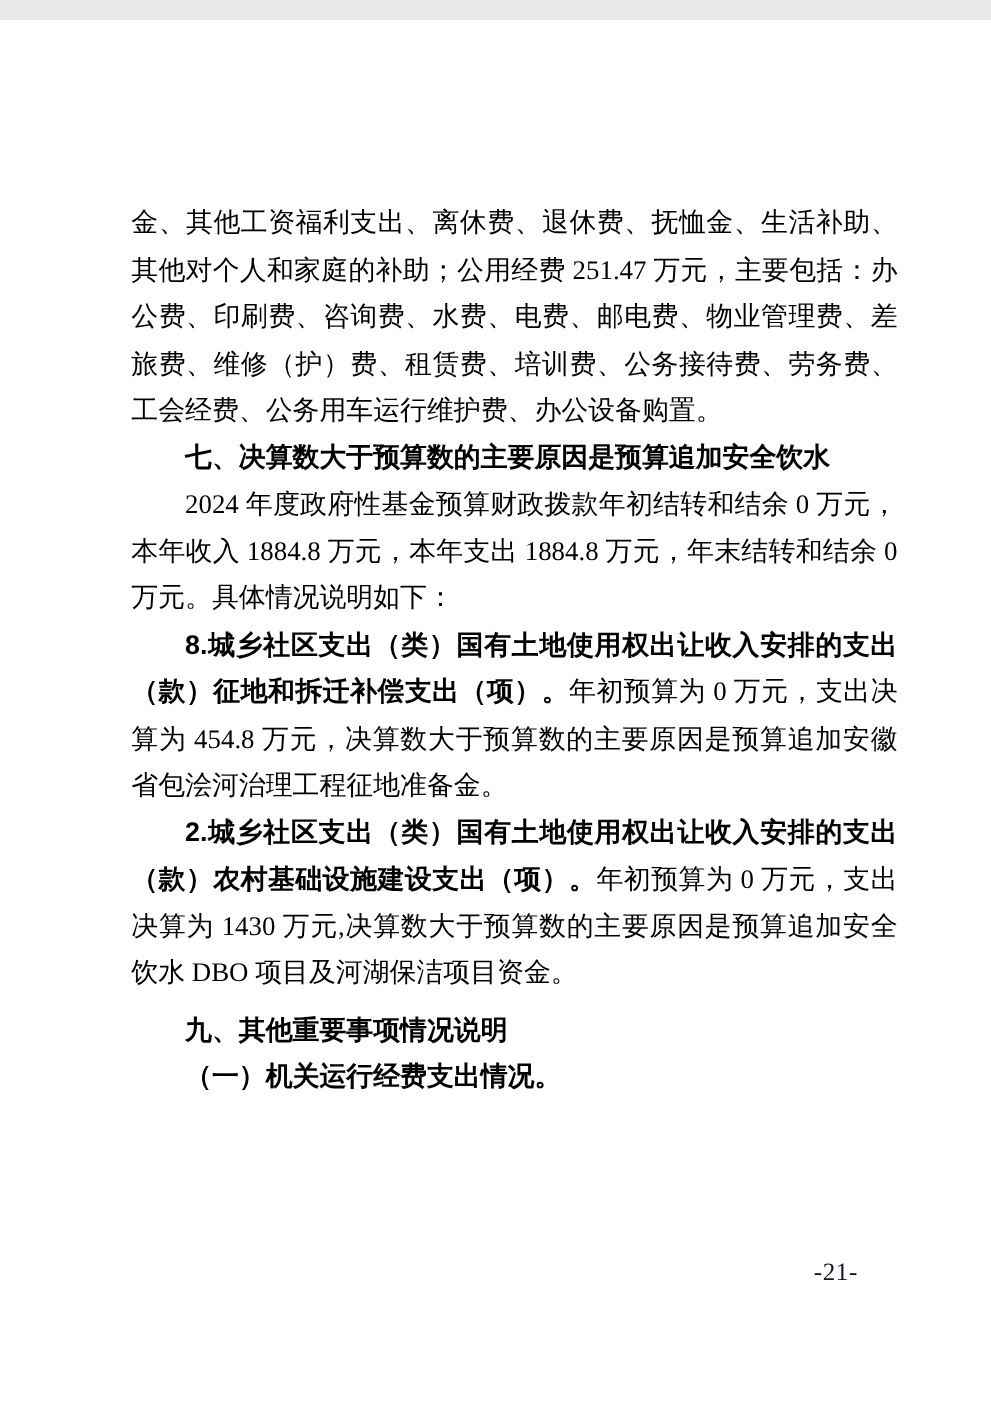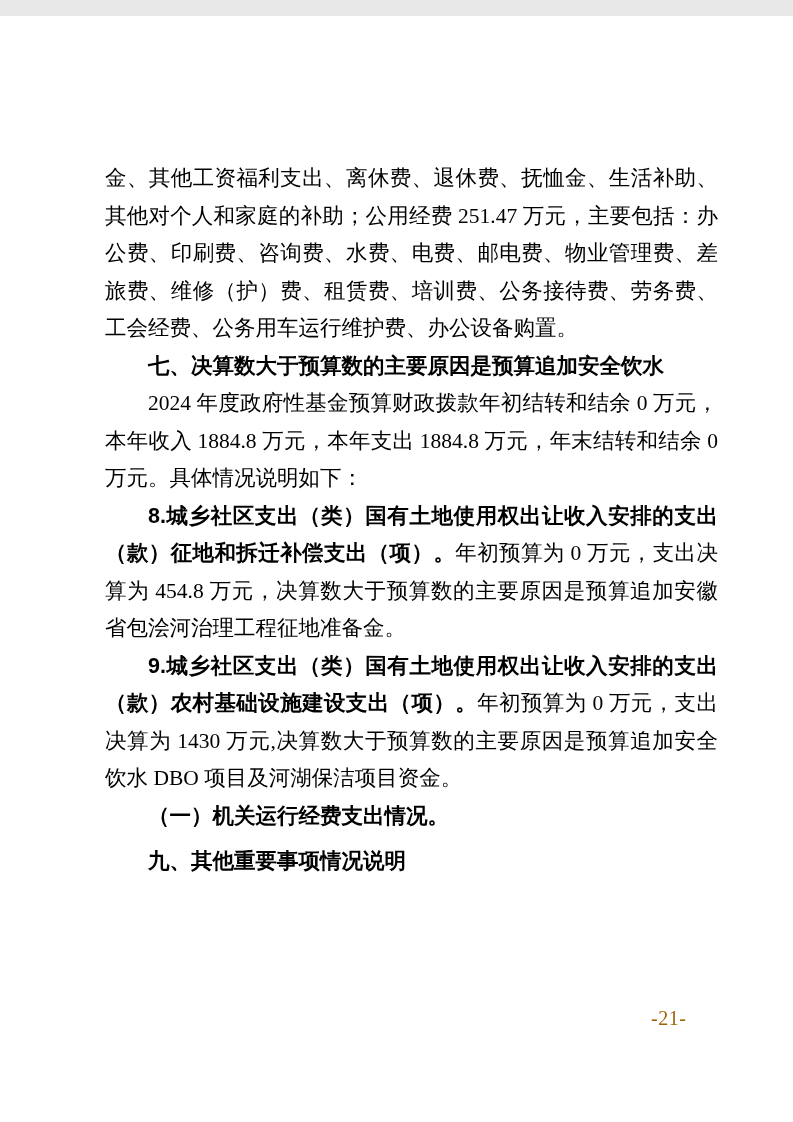--- a/index.html
+++ b/index.html
@@ -36,30 +36,30 @@
     font-family: "Liberation Sans", sans-serif;
   }
   .footer {
     position: absolute;
     left: 651px;
     top: 991px;
     font-size: 20px;
     line-height: 22px;
     letter-spacing: 0.5px;
     font-family: "Liberation Serif", serif;
-    color: #a16207;
+    color: #0f172a;
   }
 </style>
 </head>
 <body>
 
 <div class="page">
   <div class="doc" id="doc-body">
       <p class="body"><span class="run">金、其他工资福利支出、离休费、退休费、抚恤金、生活补助、其他对个人和家庭的补助；公用经费 251.47 万元，主要包括：办公费、印刷费、咨询费、水费、电费、邮电费、物业管理费、差旅费、维修（护）费、租赁费、培训费、公务接待费、劳务费、工会经费、公务用车运行维护费、办公设备购置。</span></p>
       <p class="heading indent"><span class="run bold">七、决算数大于预算数的主要原因是预算追加安全饮水</span></p>
       <p class="body indent"><span class="run">2024 年度政府性基金预算财政拨款年初结转和结余 0 万元，本年收入 1884.8 万元，本年支出 1884.8 万元，年末结转和结余 0 万元。具体情况说明如下：</span></p>
       <p class="body indent"><span class="run bold">8.城乡社区支出（类）国有土地使用权出让收入安排的支出（款）征地和拆迁补偿支出（项）。</span><span class="run">年初预算为 0 万元，支出决算为 454.8 万元，决算数大于预算数的主要原因是预算追加安徽省包浍河治理工程征地准备金。</span></p>
-      <p class="body indent"><span class="run bold">9.城乡社区支出（类）国有土地使用权出让收入安排的支出（款）农村基础设施建设支出（项）。</span><span class="run">年初预算为 0 万元，支出决算为 1430 万元,决算数大于预算数的主要原因是预算追加安全饮水 DBO 项目及河湖保洁项目资金。</span></p>
+      <p class="body indent"><span class="run bold">2.城乡社区支出（类）国有土地使用权出让收入安排的支出（款）农村基础设施建设支出（项）。</span><span class="run">年初预算为 0 万元，支出决算为 1430 万元,决算数大于预算数的主要原因是预算追加安全饮水 DBO 项目及河湖保洁项目资金。</span></p>
+      <p class="heading indent extra-top"><span class="run bold">九、其他重要事项情况说明</span></p>
       <p class="heading indent"><span class="run bold">（一）机关运行经费支出情况。</span></p>
-      <p class="heading indent extra-top"><span class="run bold">九、其他重要事项情况说明</span></p>
     </div>
   <div class="footer">-21-</div>
 </div>
 
 </body></html>

